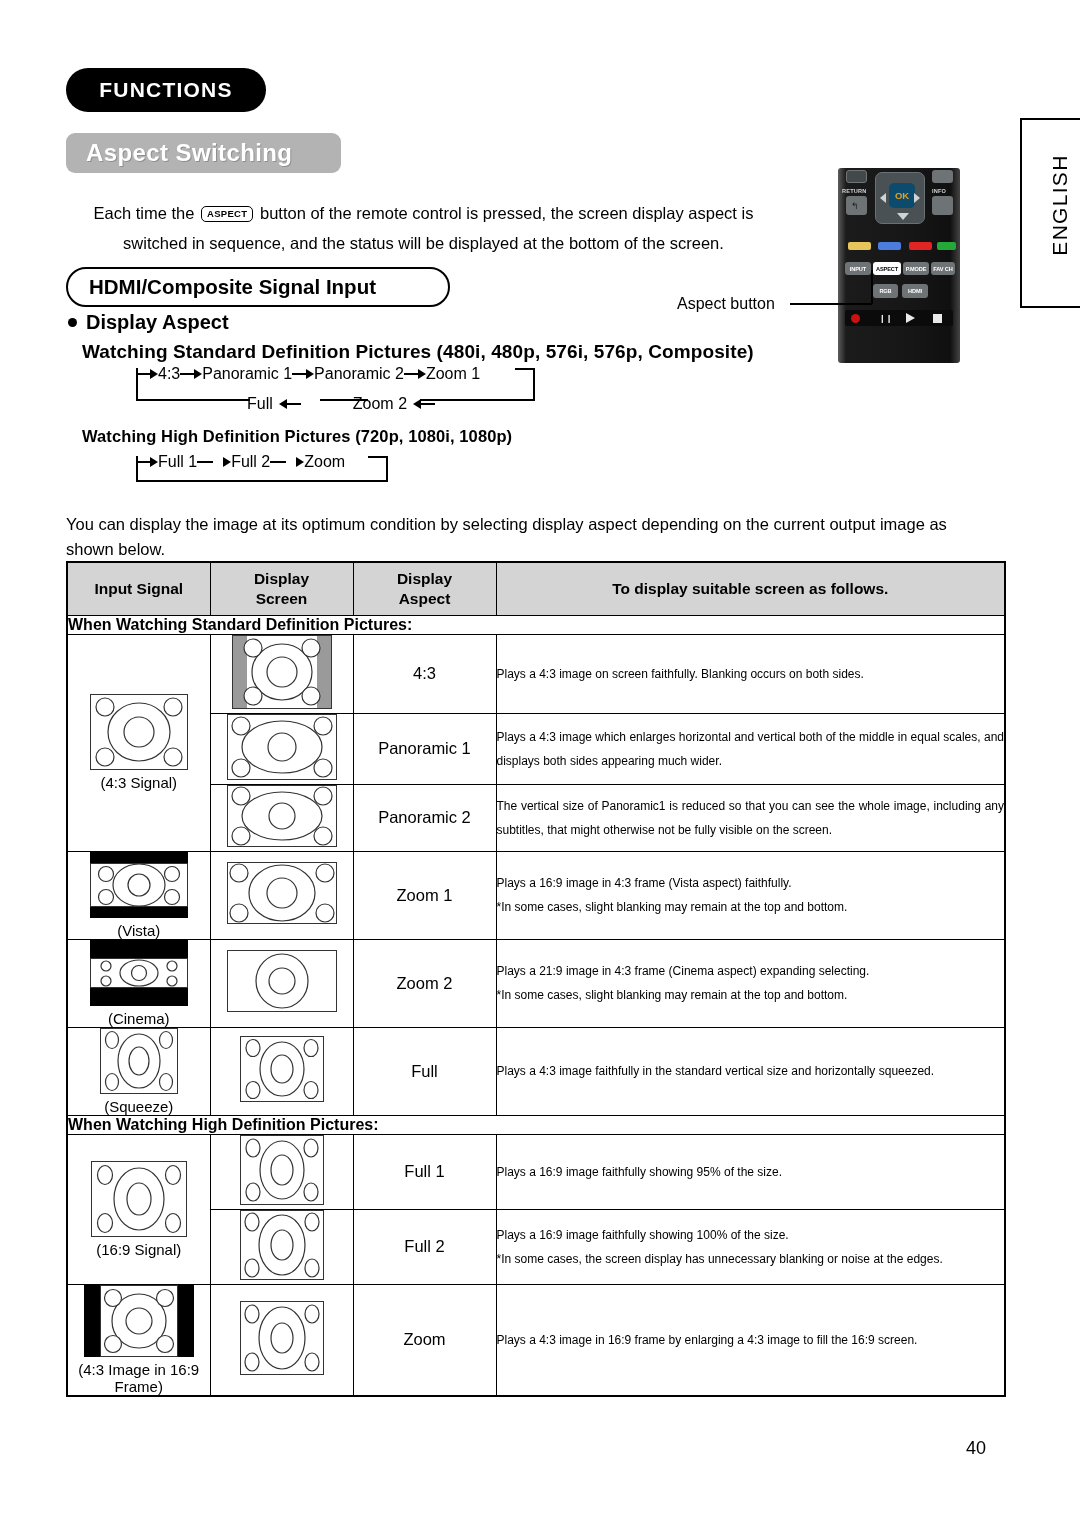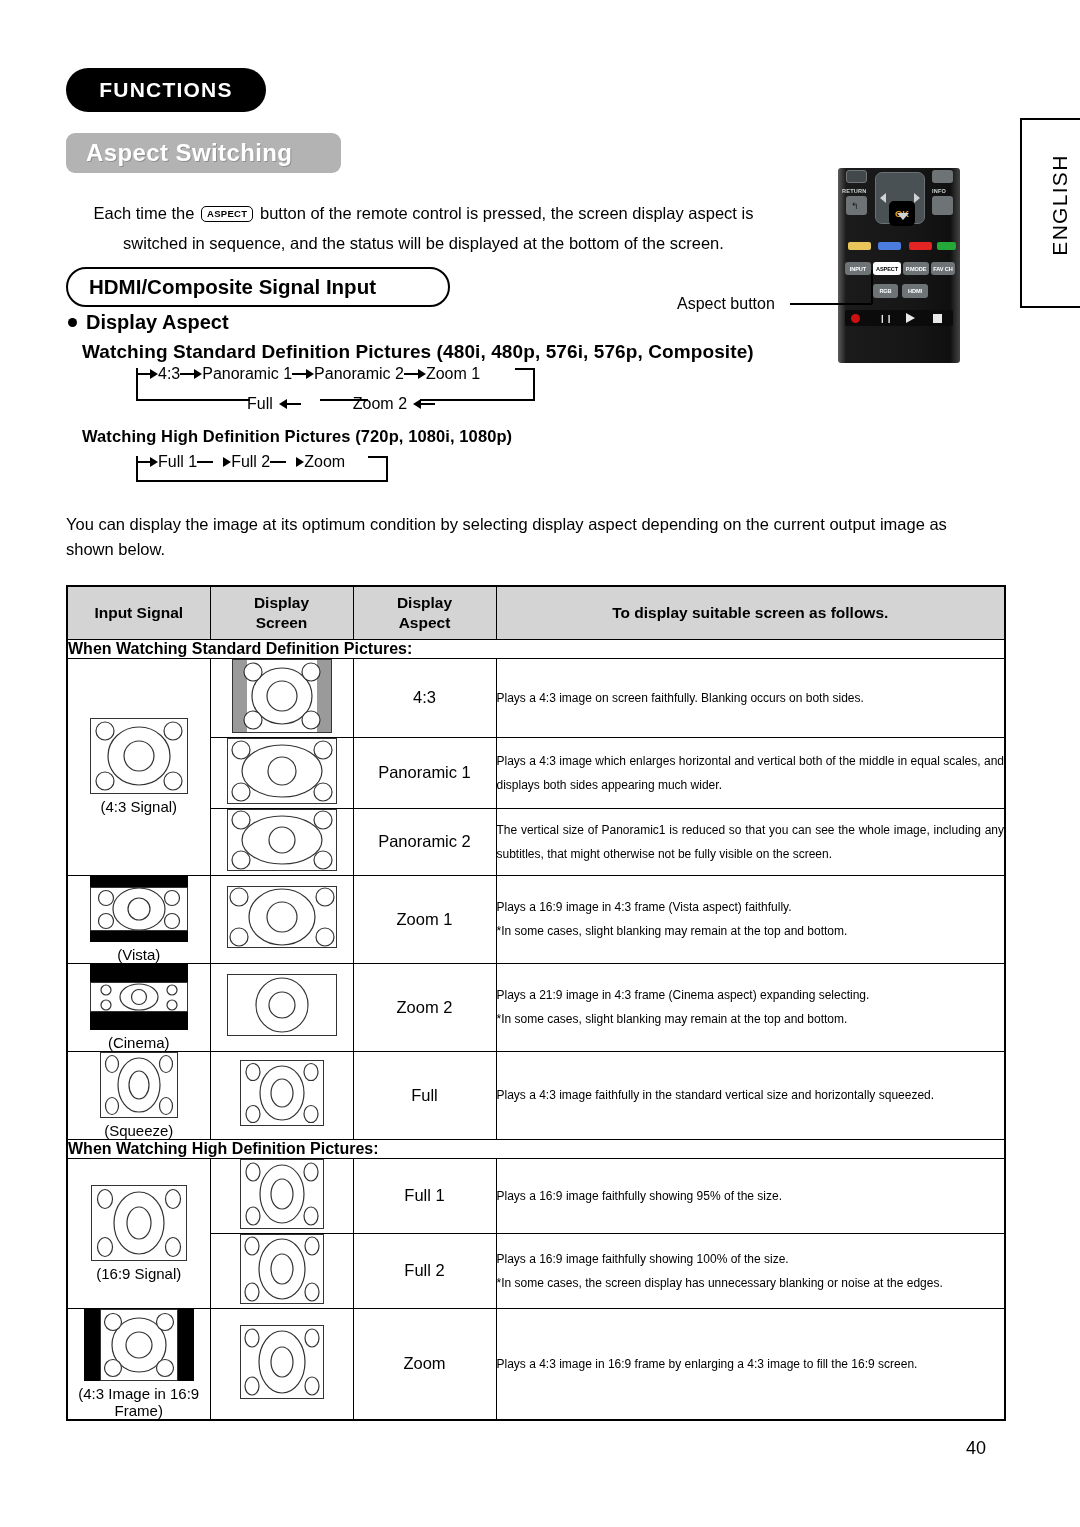--- a/index.html
+++ b/index.html
@@ -82,21 +82,21 @@
   
   #remote{
     position:absolute; left:838px; top:168px;
     width:122px; height:195px;
     background:linear-gradient(90deg,#5c5c5c 0px,#1b1b1b 8px,#161616 60%,#101010 92%,#444 100%);
     border-radius:3px;
   }
   .rm-btn{ position:absolute; border-radius:3px; }
   .rm-gray{ background:#6e7376; }
   #rm-pad{ position:absolute; left:37px; top:4px; width:50px; height:52px; background:#4a5154; border-radius:7px; border:1px solid #6a7174;}
-  #rm-ok{ position:absolute; left:13px; top:28px; width:26px; height:25px; background:#000000; border-radius:5px;
+  #rm-ok{ position:absolute; left:13px; top:10px; width:26px; height:25px; background:#0c4a6e; border-radius:5px;
           color:#e8a020; font-weight:bold; font-size:9.5px; display:flex;align-items:center;justify-content:center; }
   .tri{ position:absolute; width:0;height:0; }
   #tri-l{ left:4px; top:20px; border-top:5px solid transparent;border-bottom:5px solid transparent;border-right:6px solid #cfd3d5;}
   #tri-r{ right:4px; top:20px; border-top:5px solid transparent;border-bottom:5px solid transparent;border-left:6px solid #cfd3d5;}
   #tri-d{ left:21px; bottom:3px; border-left:6px solid transparent;border-right:6px solid transparent;border-top:7px solid #cfd3d5;}
   .rm-txt{ position:absolute; color:#cfd3d5; font-size:5.6px; font-weight:bold; letter-spacing:.2px;}
   .rm-keycap{
     position:absolute; background:#6e7376; border-radius:3px;
     color:#fff; font-size:5.6px; font-weight:bold;
     display:flex;align-items:center;justify-content:center;
@@ -125,21 +125,21 @@
   }
 
   
   #body-para{
     position:absolute; left:66px; top:512px; width:925px;
     font-size:16.5px; line-height:25px;
   }
 
   
   #aspect-table{
-    position:absolute; left:66px; top:585px;
+    position:absolute; left:66px; top:561px;
     width:938px;
     border-collapse:collapse;
     border:2.4px solid #000;
     table-layout:fixed;
   }
   #aspect-table th, #aspect-table td{
     border:1.4px solid #000;
     padding:0;
     vertical-align:middle;
   }

